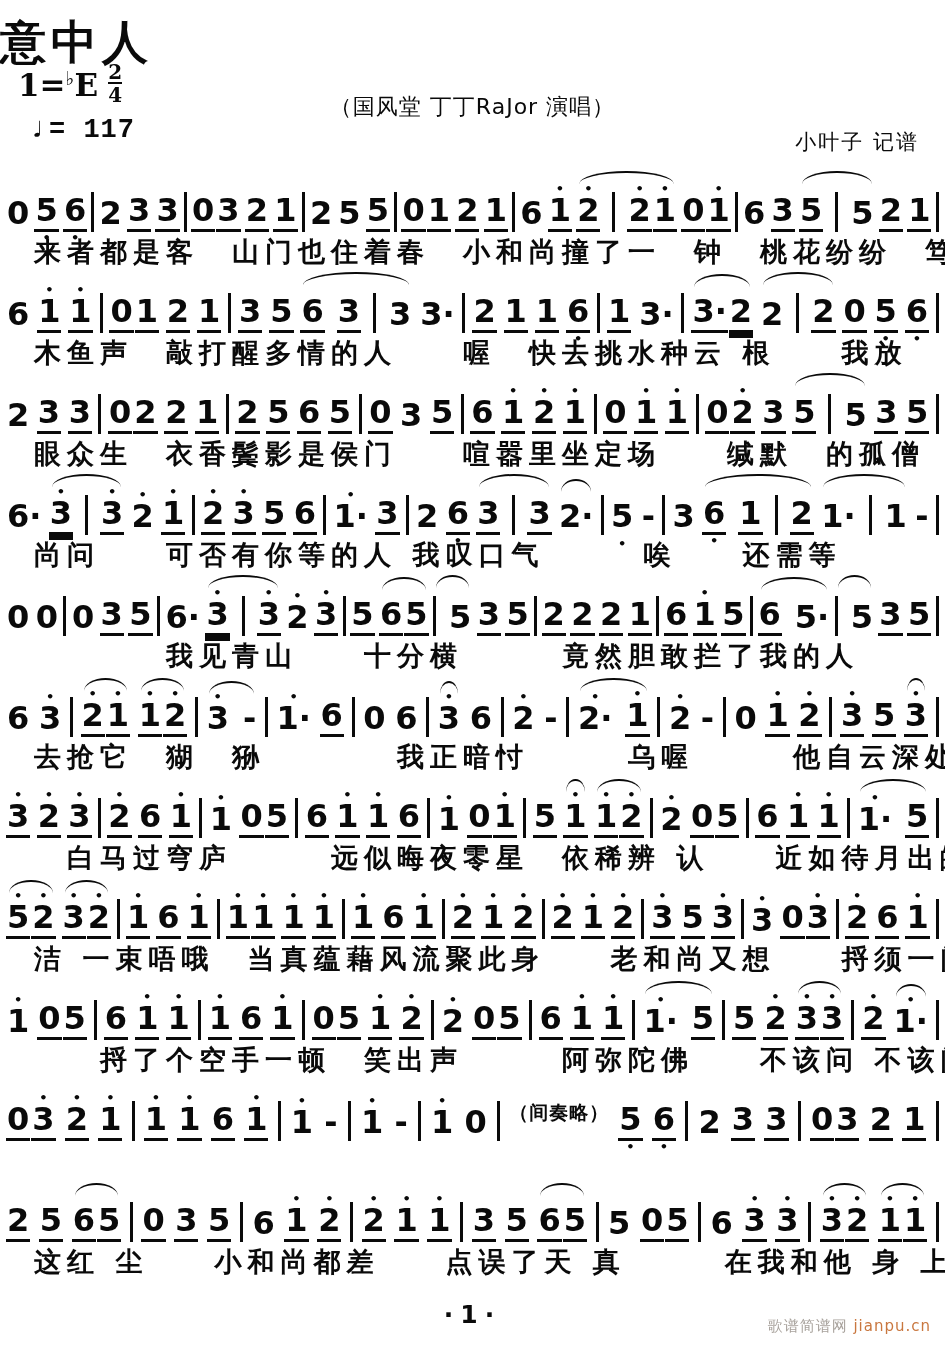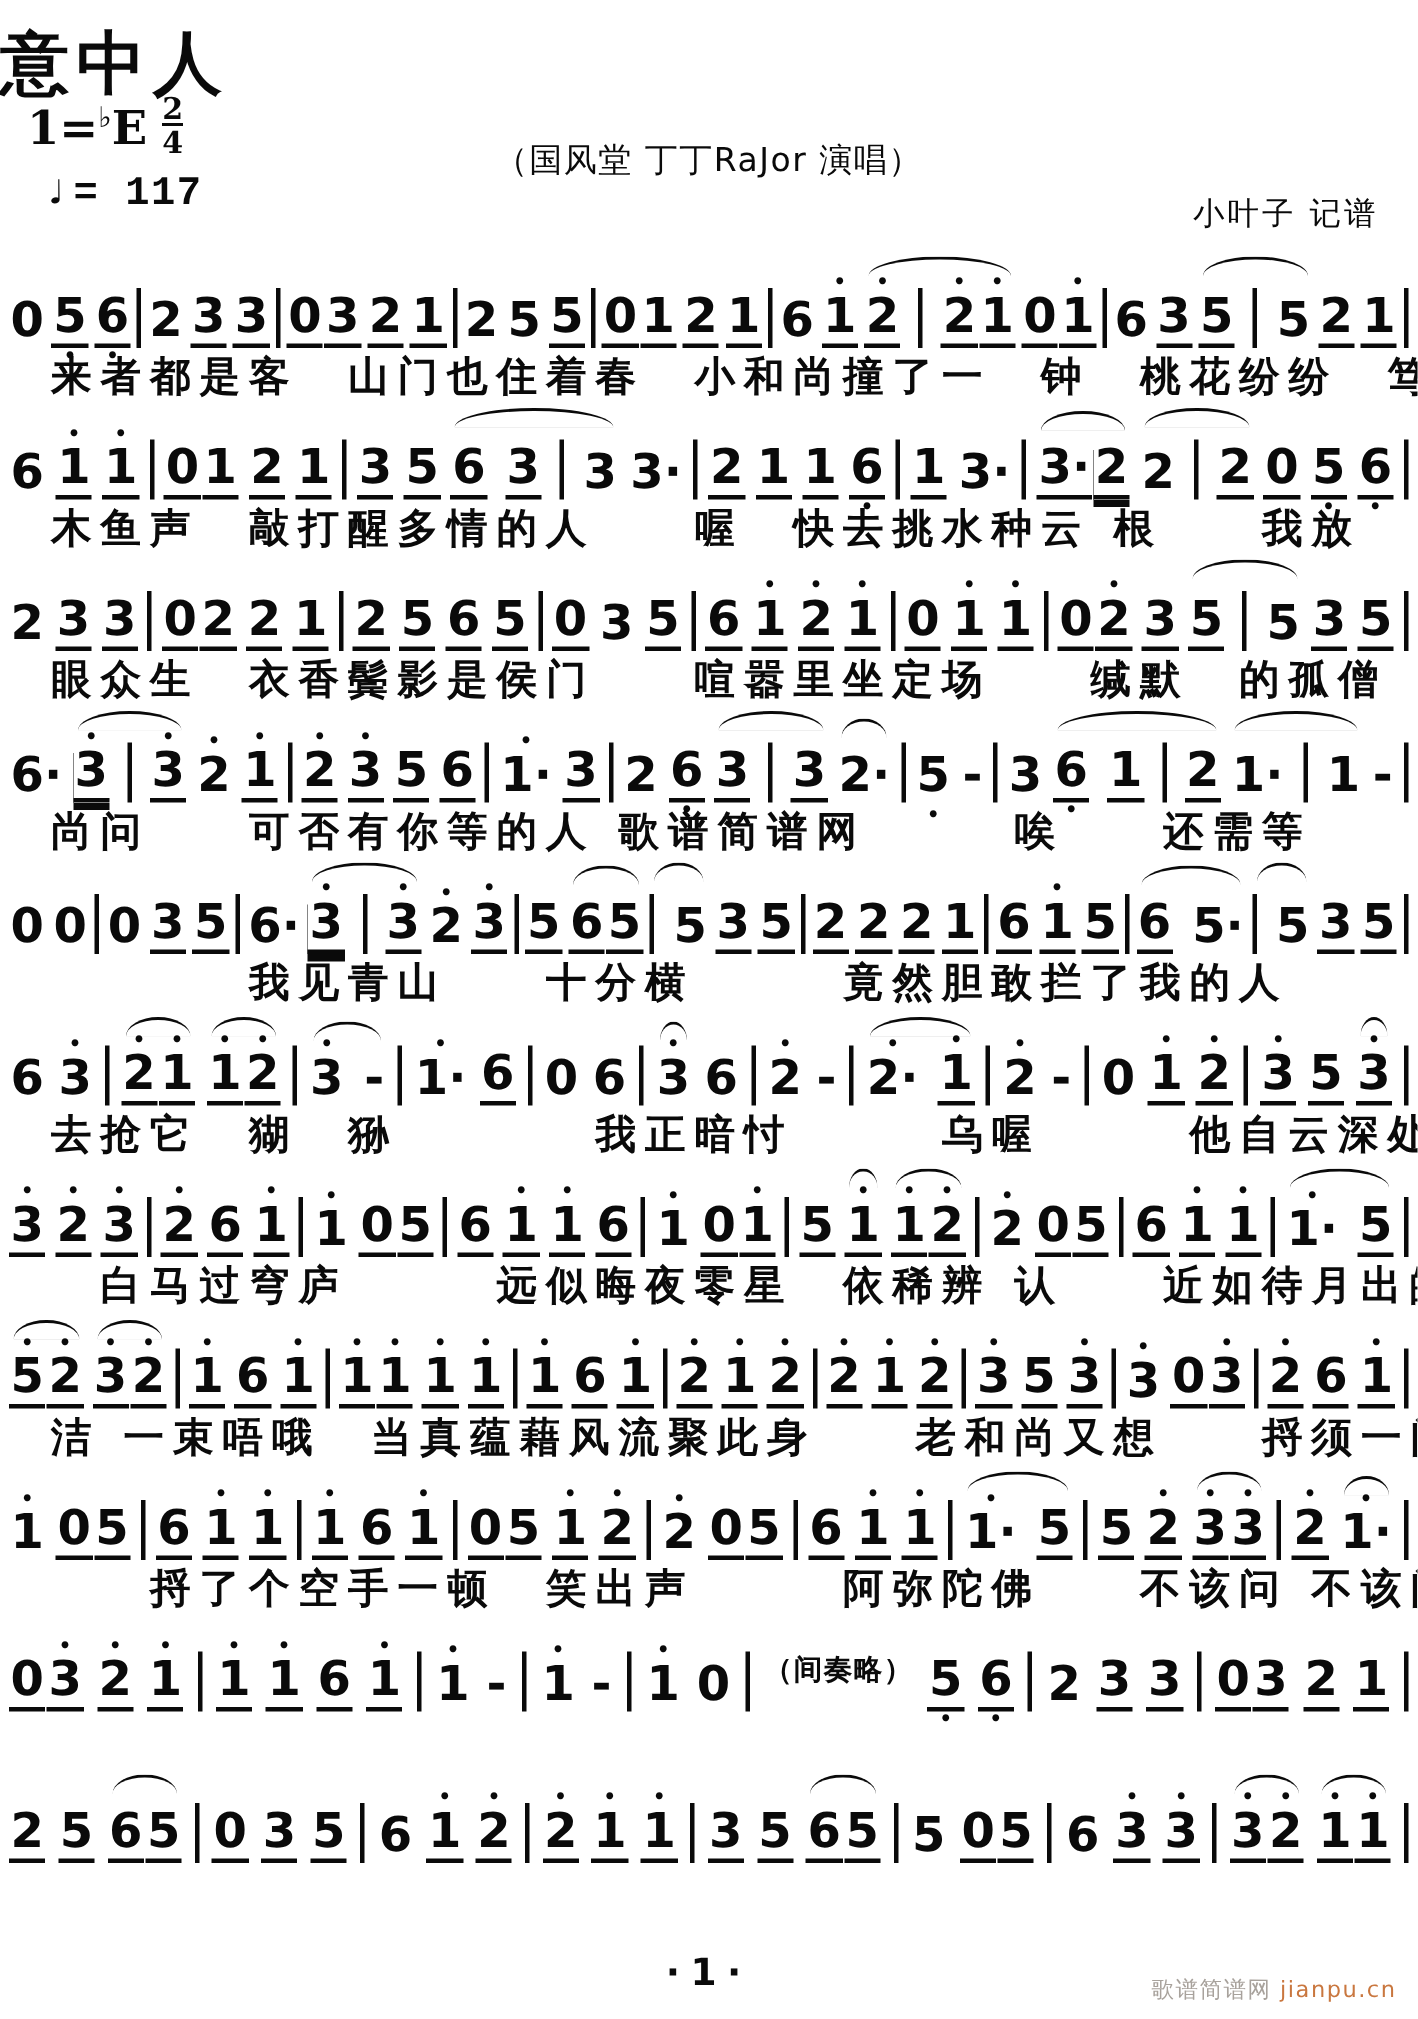--- a/index.html
+++ b/index.html
@@ -251,21 +251,21 @@
           <span class="nt u1">2</span>
         </span>
         <span class="slur">
           <span class="nt">1·</span>
           <span class="bar"></span>
           <span class="nt">1</span>
         </span>
         <span class="nt">-</span>
         <span class="bar"></span>
       </div>
-      <div class="lyrics">尚问　　可否有你等的人 歌谱简谱网　　　唉　　还需等</div>
+      <div class="lyrics">尚问　　可否有你等的人 我叹口气　　　唉　　还需等</div>
     </div>
     <div class="system">
       <div class="notes">
         <span class="nt">0</span>
         <span class="nt">0</span>
         <span class="bar"></span>
         <span class="nt">0</span>
         <span class="nt u1">3</span>
         <span class="nt u1">5</span>
         <span class="bar"></span>
@@ -628,19 +628,20 @@
           </span>
         </span>
         <span class="slur">
           <span class="grp">
             <span class="nt u1 hi">1</span>
             <span class="nt u1 hi">1</span>
           </span>
         </span>
         <span class="bar"></span>
       </div>
+      <div class="lyrics">这红 尘　　小和尚都差　　点误了天 真　　　在我和他 身 上</div>
     </div>
   </div>
 
 <div class="footer">
   <div class="pagenum">·1·</div>
   <div class="watermark"><span style="color: rgb(168, 162, 156);">歌谱简谱网 </span><span style="color: rgb(201, 119, 63);">jianpu.cn</span></div>
 </div>
 
 </body></html>

